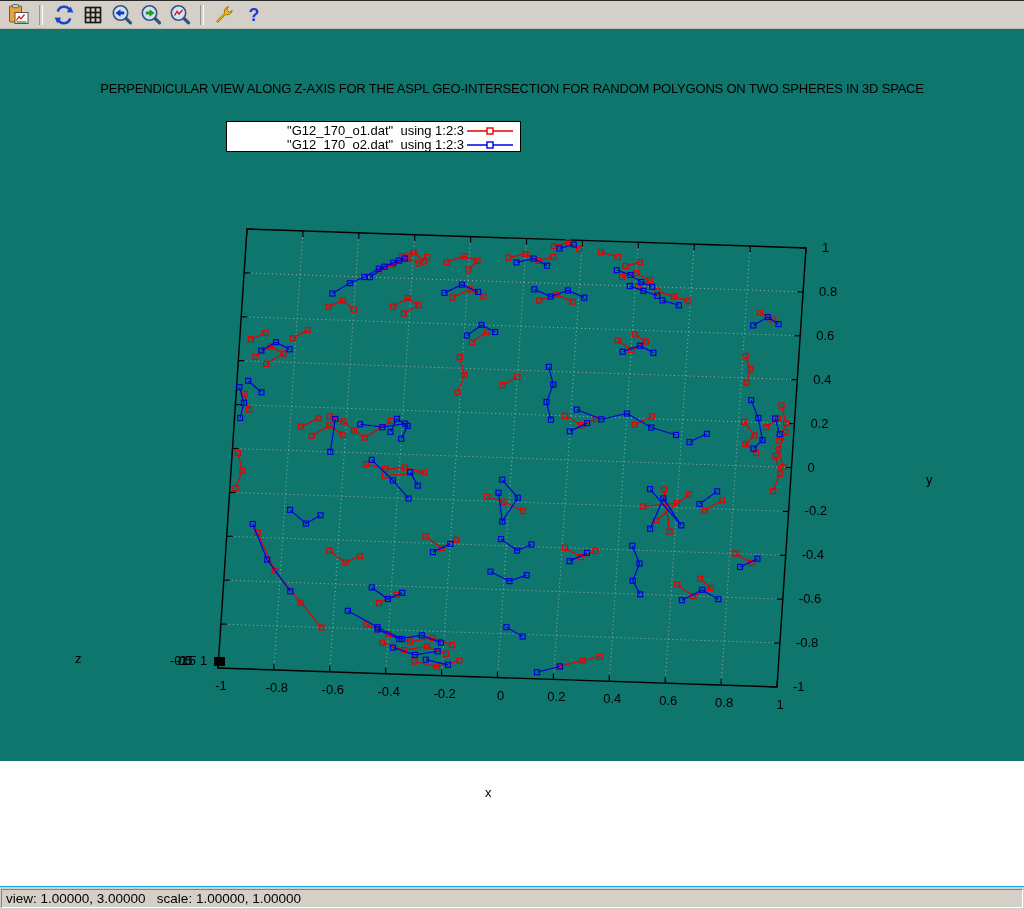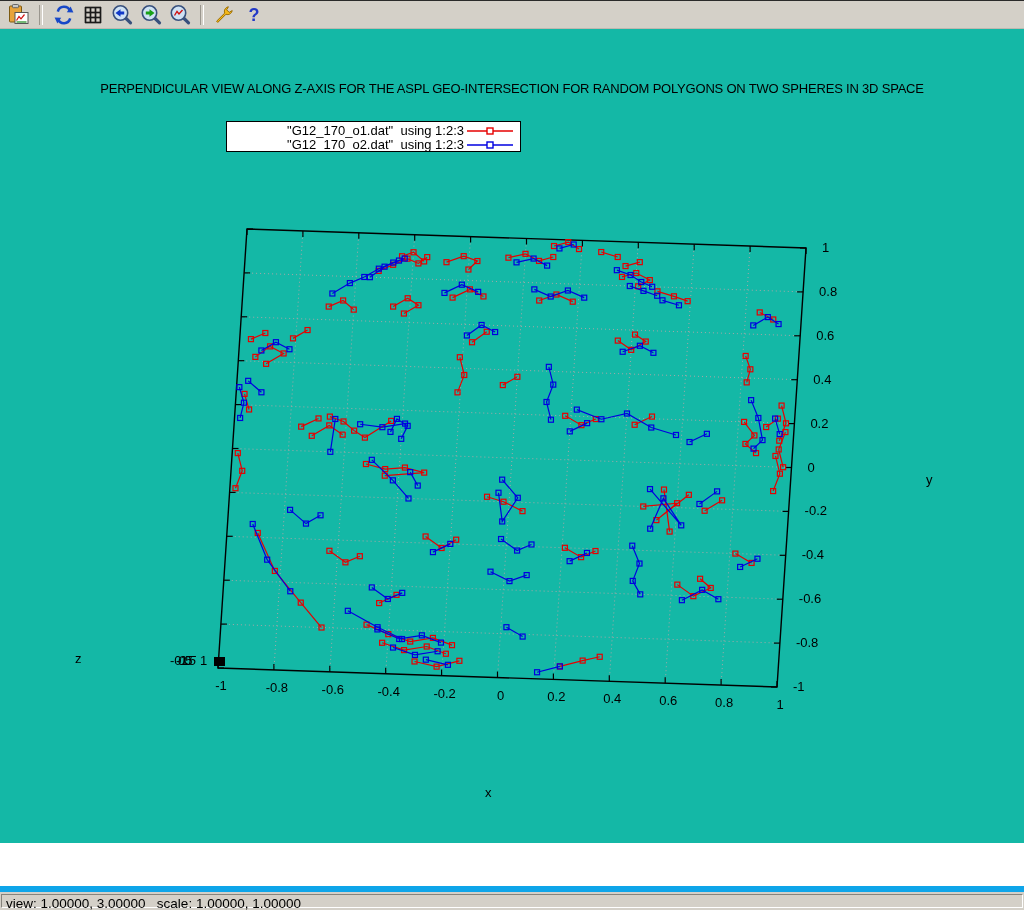--- a/index.html
+++ b/index.html
@@ -17,21 +17,21 @@
   }
   .tbtn{
     width:27px; height:26px; display:flex; align-items:center; justify-content:center;
     background:transparent; border:none; padding:0; margin:0 1px; cursor:pointer;
   }
   .tsep{
     width:2px; height:20px; margin:0 6px;
     border-left:1px solid #9a968e; border-right:1px solid #ffffff;
   }
   
-  #canvas{position:absolute; top:28px; left:0; width:1024px; height:814px; background:#14b8a6;}
+  #canvas{position:absolute; top:28px; left:0; width:1024px; height:732px; background:#0f766e;}
   #plot-svg{position:absolute; top:0; left:0; pointer-events:none;}
   #plot-title{
     position:absolute; top:52px; left:0; width:1024px; text-align:center;
     font-size:13px; letter-spacing:-0.2px; color:#000;
   }
   
   #legend{
     position:absolute; left:226px; top:92px; width:295px; height:31px;
     background:#fff; border:1px solid #000; box-sizing:border-box;
   }
@@ -40,21 +40,21 @@
   .legend-row svg{position:absolute; right:6px; top:1px;}
   
   .axis-letter{position:absolute; font-size:13px; color:#000;}
   
   #z-blob{position:absolute; left:170px; top:624px; width:46px; height:16px; font-size:13px; color:#000;}
   #z-blob span{position:absolute; top:0; white-space:pre;}
   #z-axis-marker{position:absolute; left:214px; top:628px; width:11px; height:9px; background:#000;}
   
   #statusbar{
     position:absolute; left:0; bottom:0; width:1024px; height:24px;
-    background:#d4d0c8; border-top:6px solid #0ea5e9; box-sizing:border-box;
+    background:#d4d0c8; border-top:1px solid #0ea5e9; box-sizing:border-box;
   }
   #status-field{
     position:absolute; left:1px; right:1px; top:2px; bottom:2px;
     border:1px solid; border-color:#85837c #ffffff #ffffff #85837c;
     font-size:13.5px; color:#000; line-height:18px; padding-left:4px; white-space:pre;
   }
 </style>
 </head>
 <body>
 

